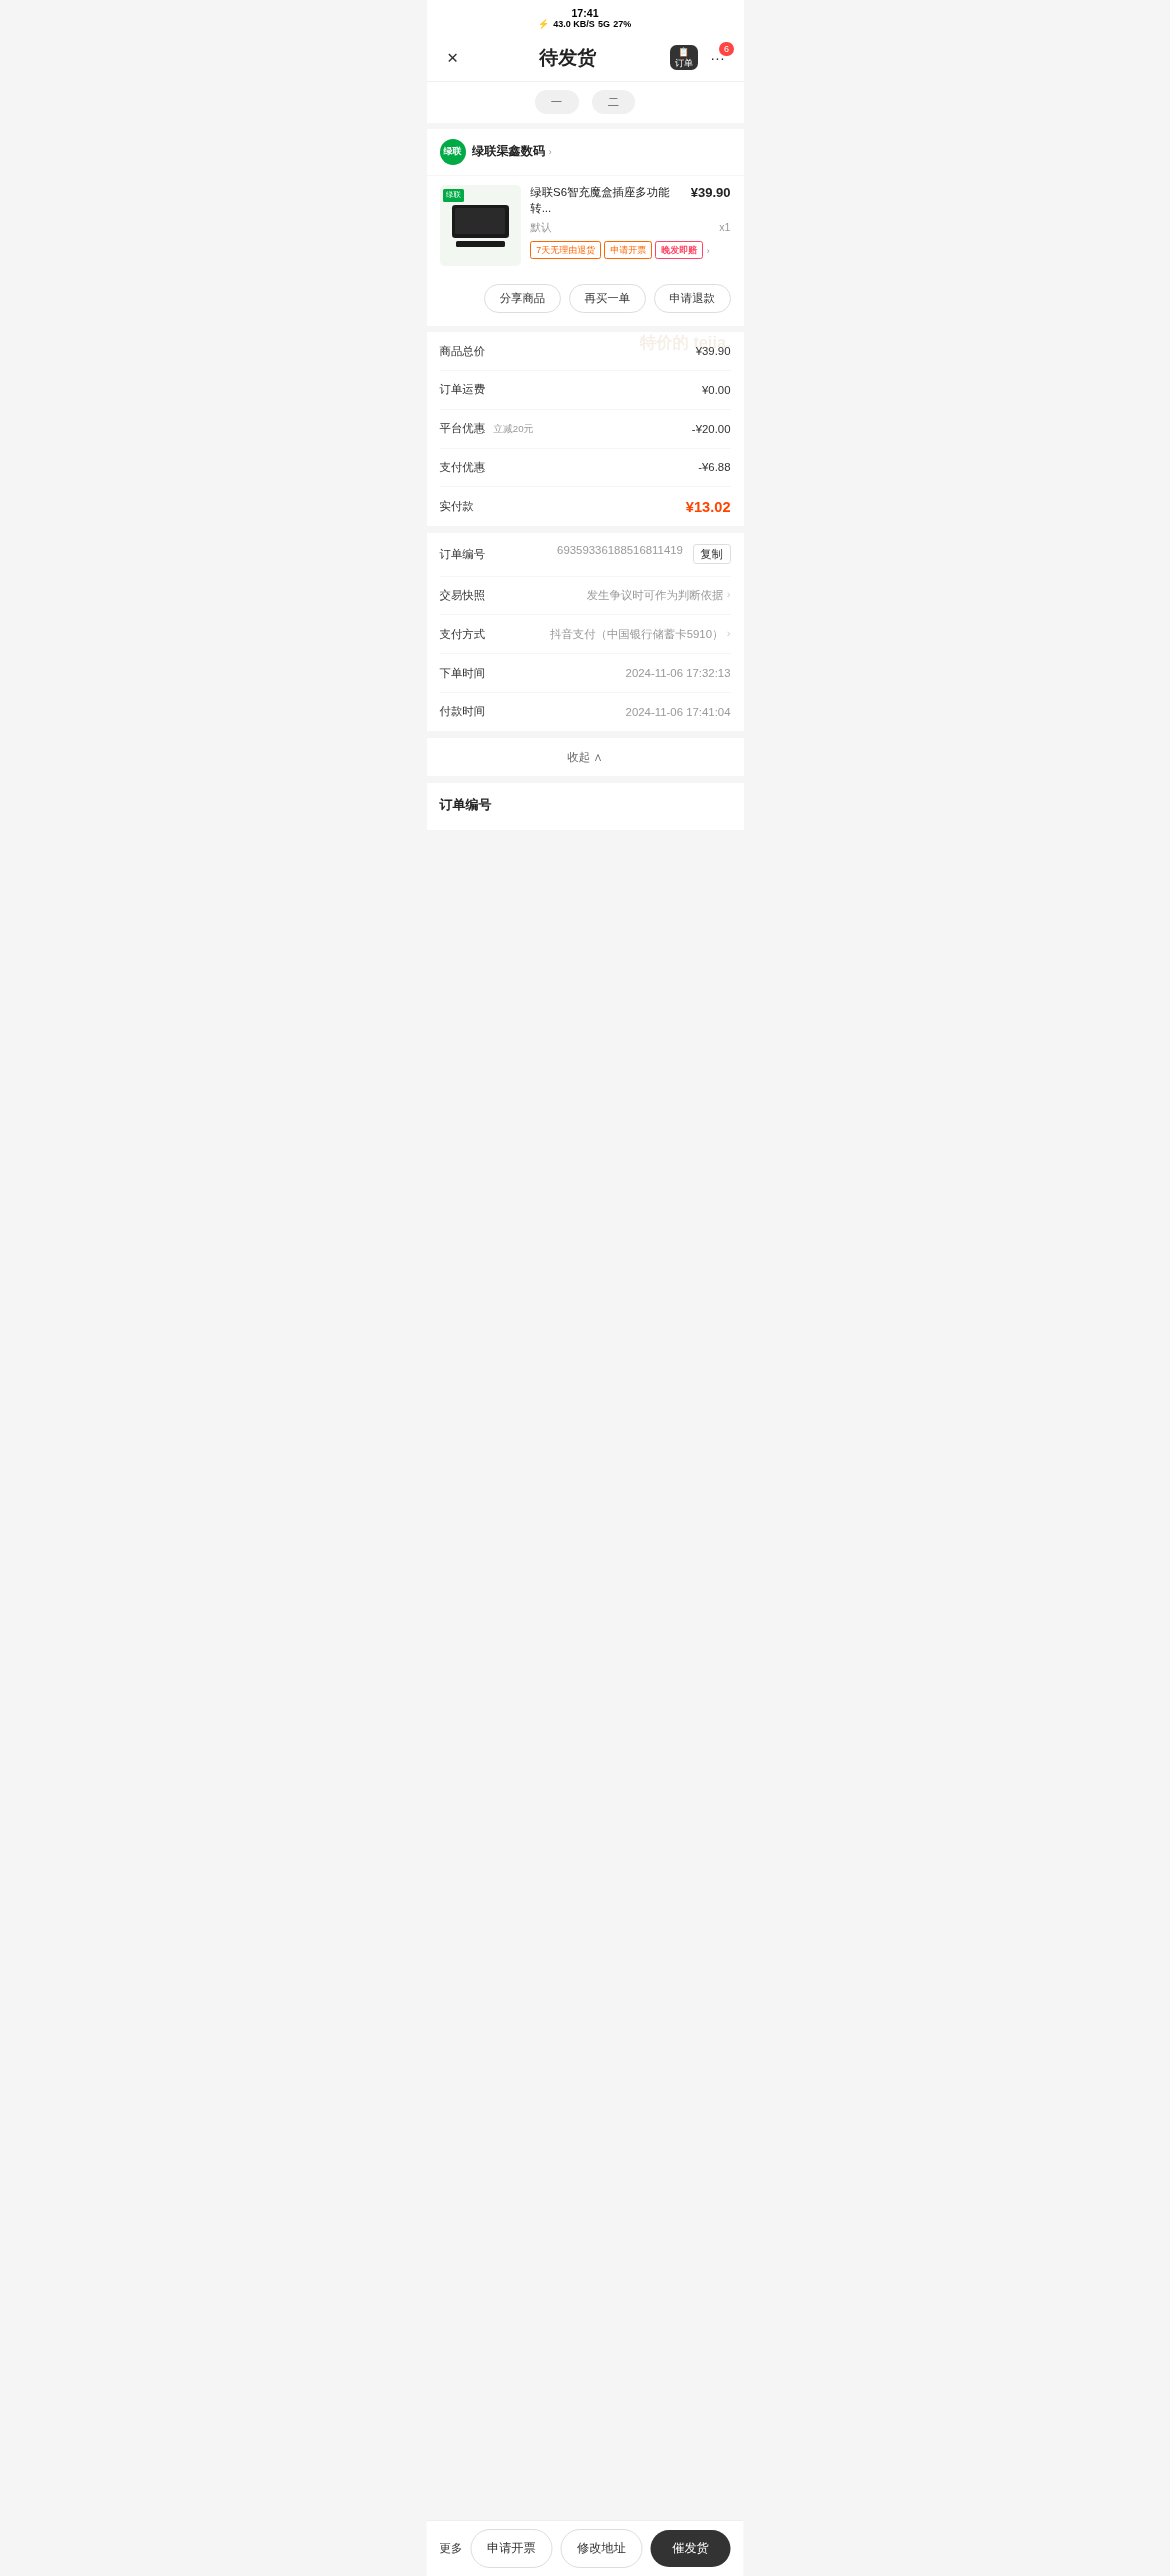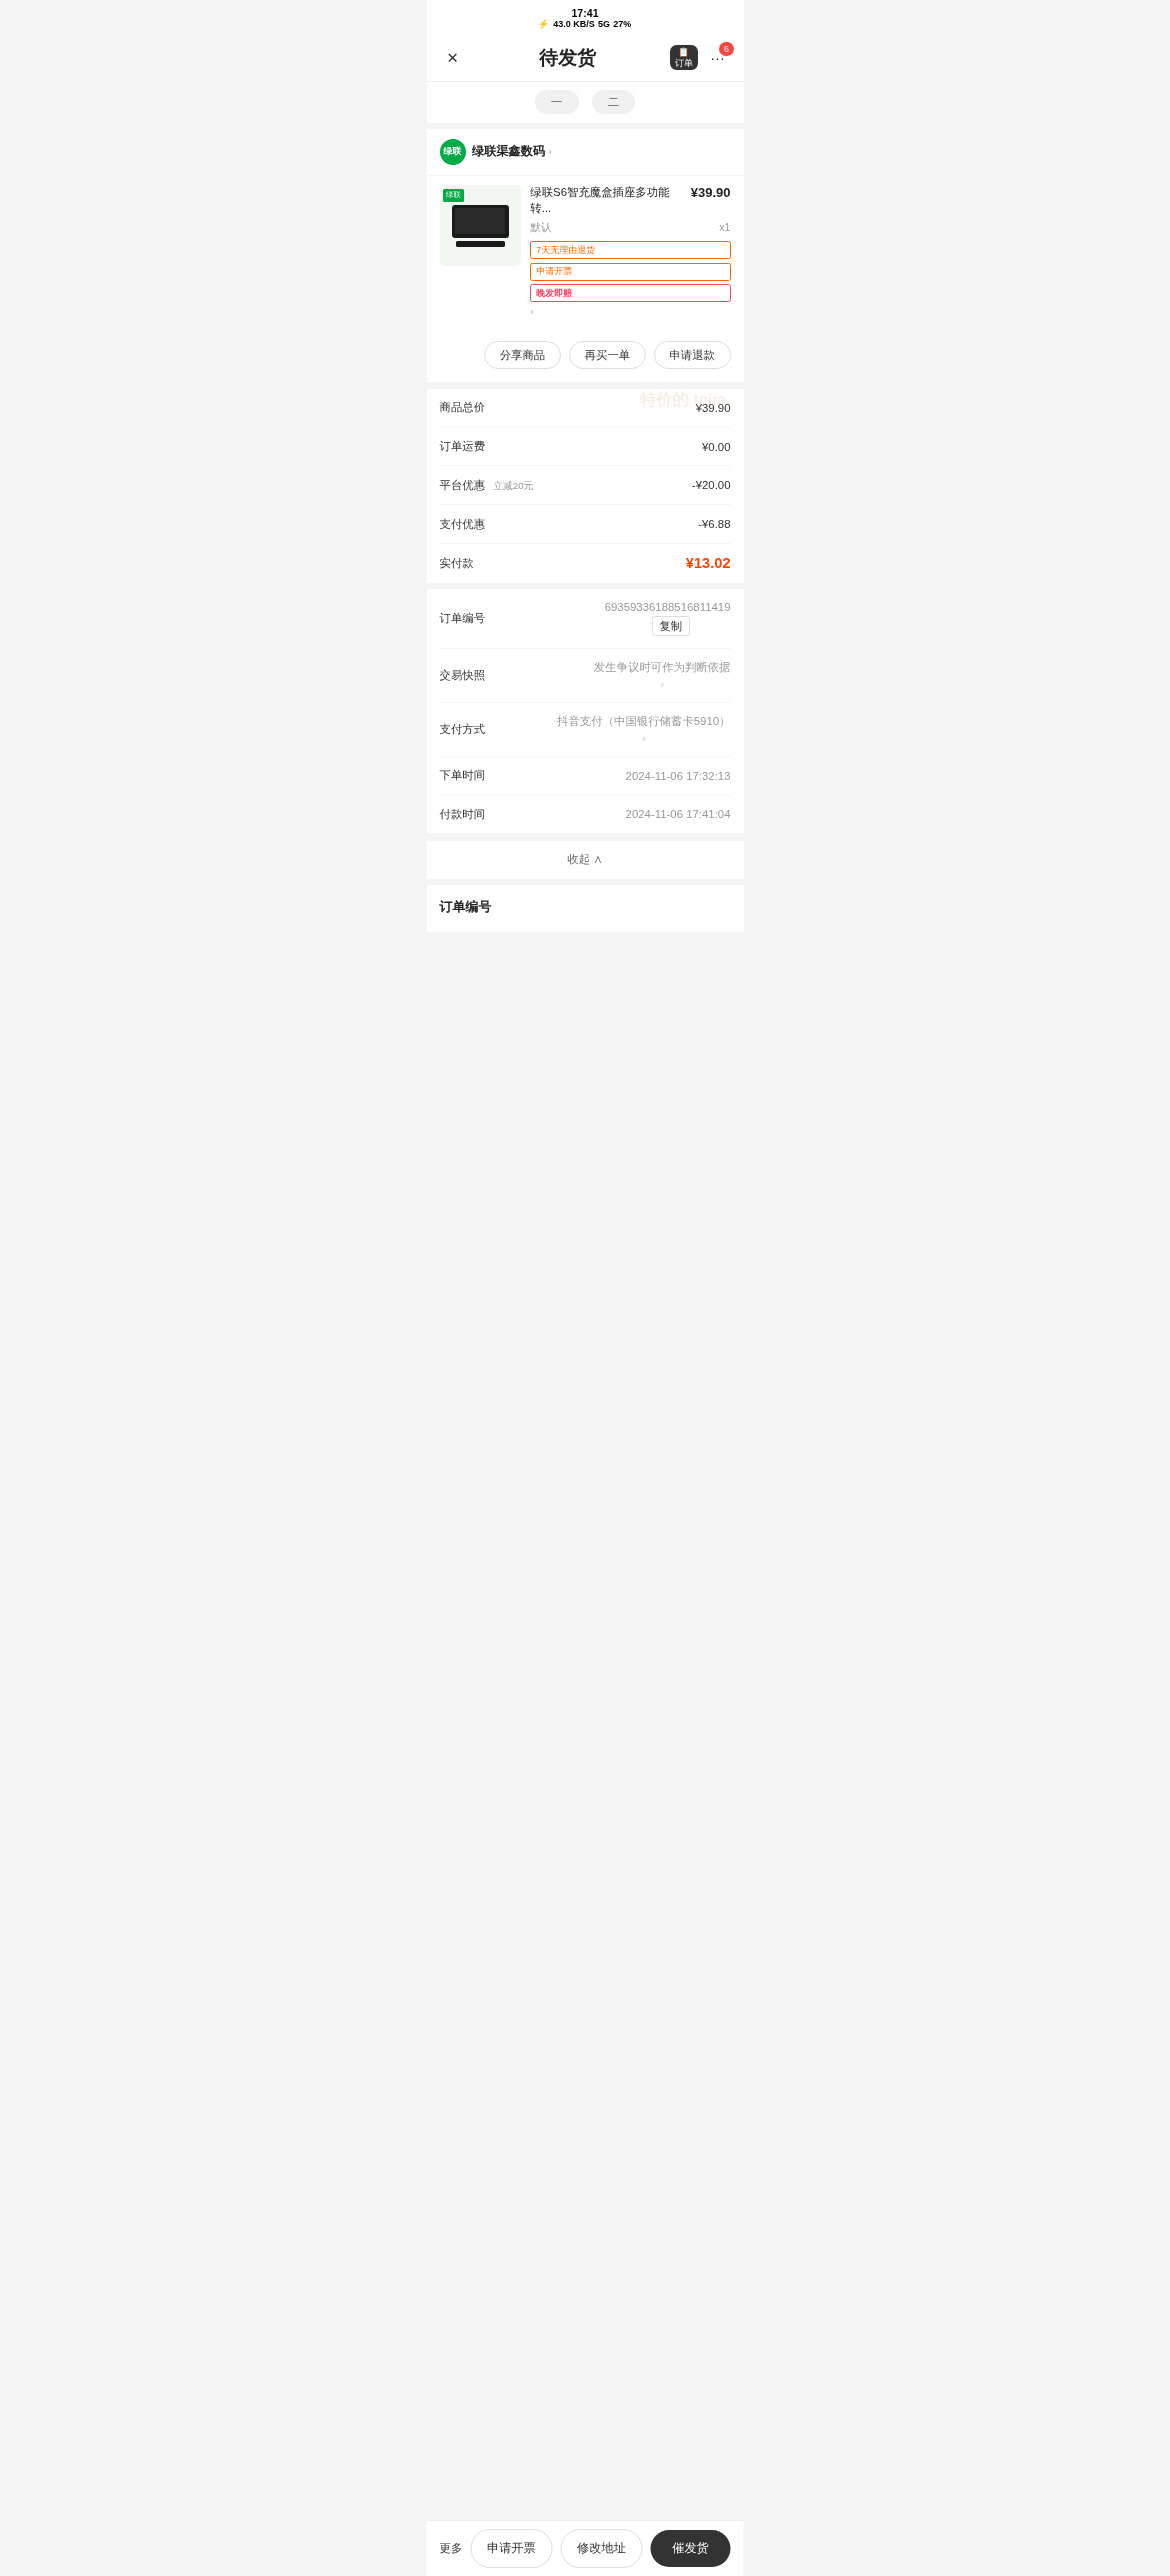--- a/index.html
+++ b/index.html
@@ -172,21 +172,20 @@
     .product-variant {
       font-size: 10.6px;
       color: #999;
       margin-bottom: 6.5px;
     }
     .product-tags {
       display: flex;
       gap: 3.3px;
       flex-wrap: wrap;
       margin-bottom: 6.5px;
-      flex-direction: column;
     }
     .product-tag {
       border-radius: 2.4px;
       padding: 1.6px 4.9px;
       font-size: 9px;
     }
     .tag-return {
       border: 0.8px solid #ff6600;
       color: #ff6600;
     }
@@ -287,23 +286,21 @@
       color: #333;
       flex-shrink: 0;
     }
     .order-value {
       font-size: 11.4px;
       color: #999;
       text-align: right;
     }
     .order-value-link {
       display: flex;
-      align-items: center;
       gap: 3.3px;
-      flex-direction: column;
     }
     .copy-btn {
       color: #333;
       font-size: 11.4px;
       margin-left: 6.5px;
       cursor: pointer;
       border: 0.8px solid #ddd;
       padding: 1.6px 6.5px;
       border-radius: 3.3px;
       background: #fff;

